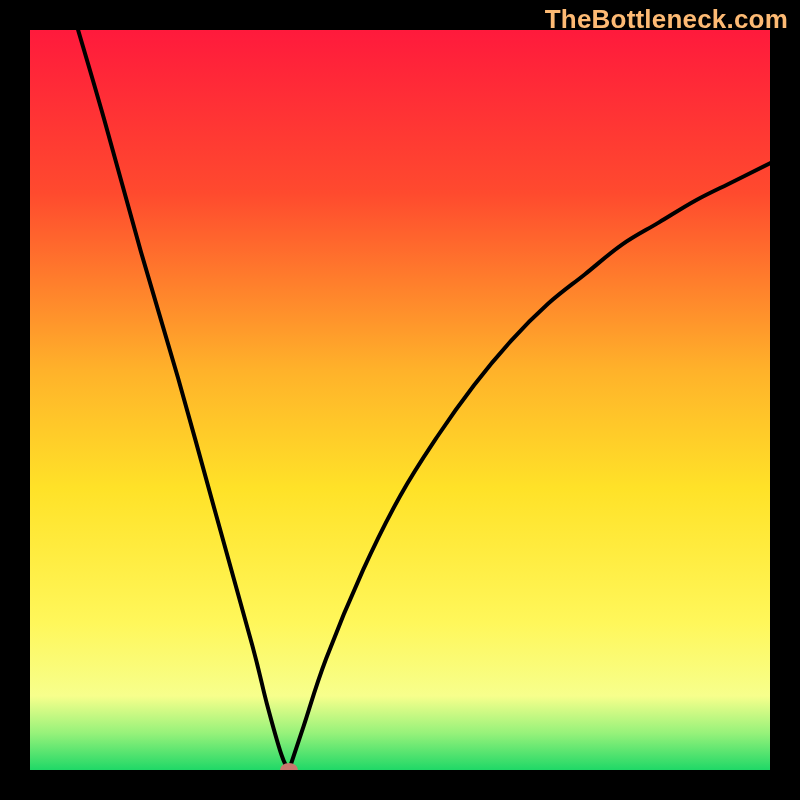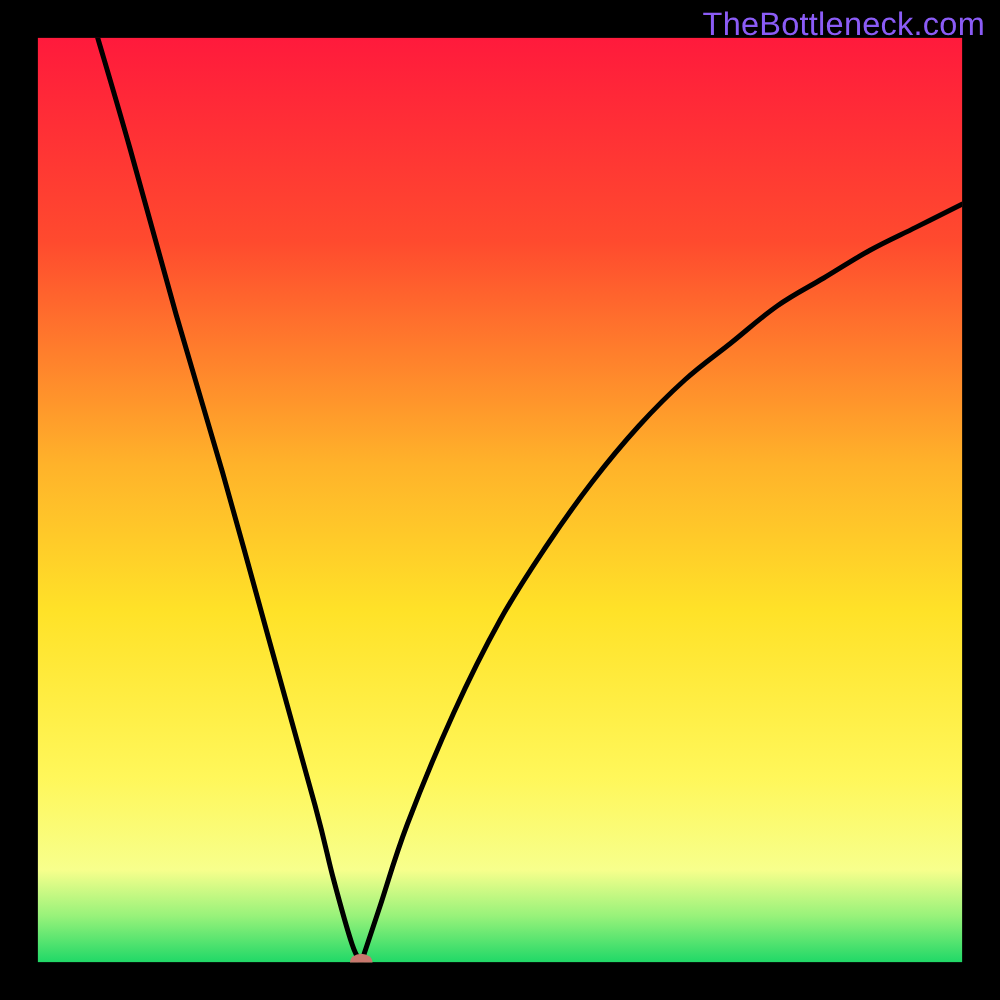--- a/index.html
+++ b/index.html
@@ -26,23 +26,23 @@
     overflow: hidden;
   }
   .gradient {
     position: absolute;
     inset: 0;
   }
   .watermark {
     position: absolute;
     top: 4px;
     right: 12px;
-    color: #8b5cf6;
+    color: #fdba74;
     font-size: 26px;
-    font-weight: 400;
+    font-weight: 700;
     letter-spacing: 0.2px;
   }
   .marker {
     position: absolute;
     width: 18px;
     height: 14px;
     border-radius: 50%;
     transform: translate(-50%, -50%);
   }
   svg.curve {

